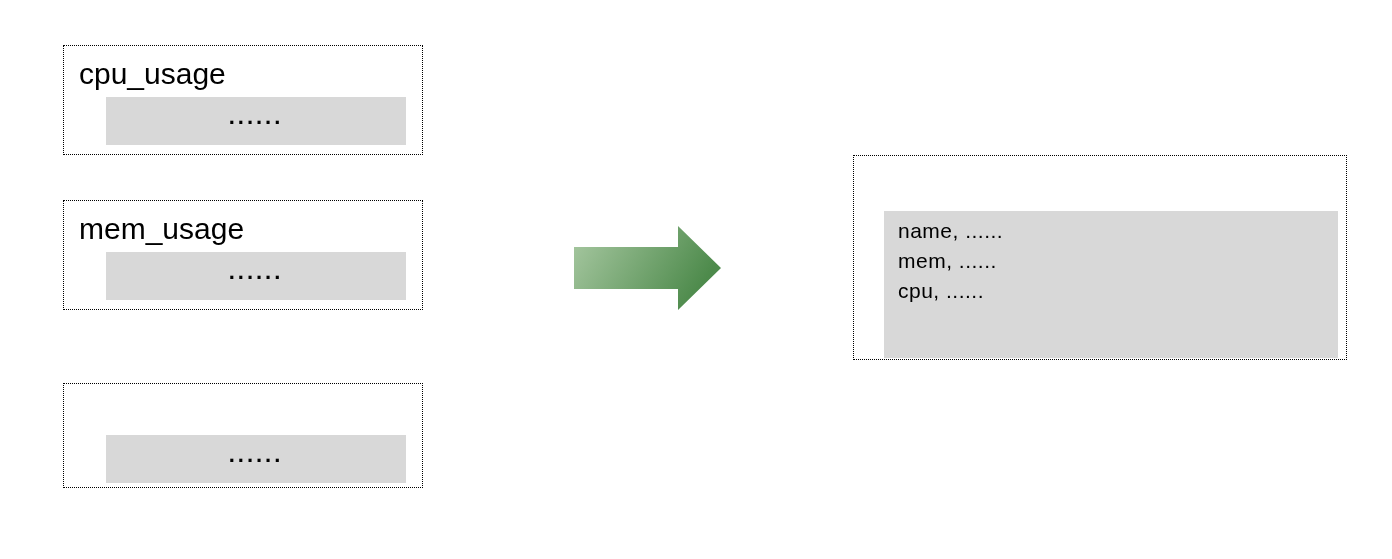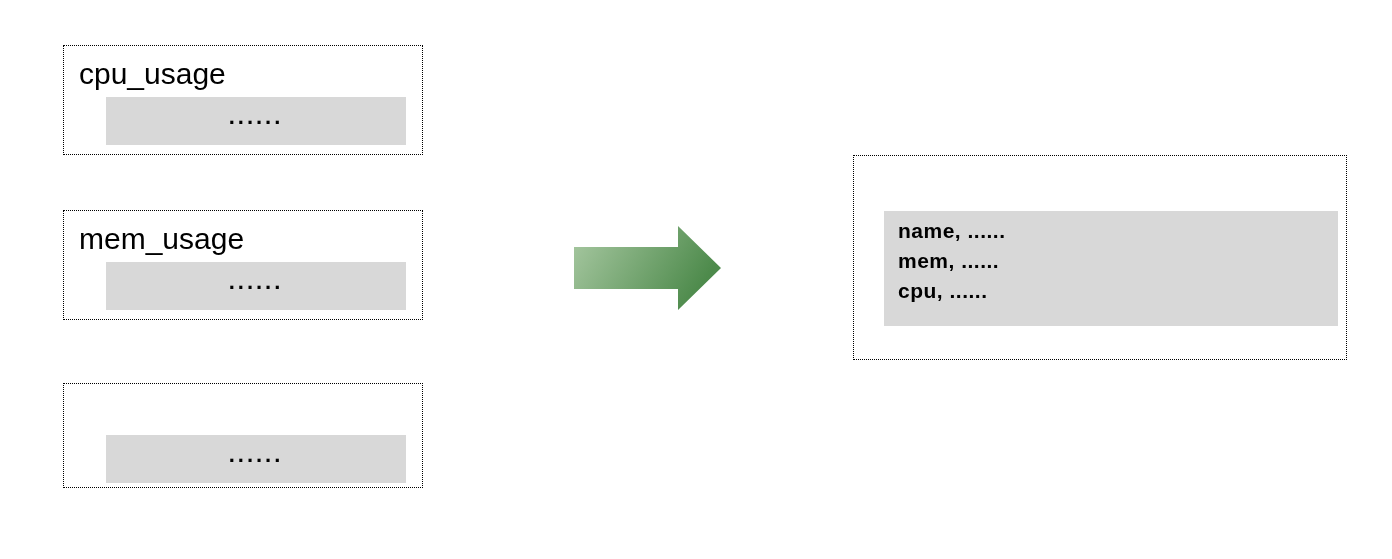--- a/index.html
+++ b/index.html
@@ -17,21 +17,21 @@
     overflow: hidden;
   }
   .node-box {
     position: absolute;
     box-sizing: border-box;
     border: 1px dotted #000000;
     background: #ffffff;
   }
   .src-box { left: 63px; width: 360px; height: 110px; }
   .src-box.cpu  { top: 45px; }
-  .src-box.mem  { top: 210px; text-decoration: underline; }
+  .src-box.mem  { top: 200px; text-decoration: underline; }
   .src-box.disk { top: 383px; height: 105px; }
   .box-title {
     position: absolute;
     left: 15px;
     top: 11px;
     font-size: 30px;
     line-height: 34px;
     white-space: nowrap;
   }
   .placeholder-bar {
@@ -57,25 +57,24 @@
     top: 226px;
     width: 147px;
     height: 84px;
   }
   .res-box { left: 853px; top: 155px; width: 494px; height: 205px; }
   .res-panel {
     position: absolute;
     left: 30px;
     top: 55px;
     width: 454px;
-    height: 115px;
+    height: 147px;
     background: #d8d8d8;
     box-sizing: border-box;
     padding: 5px 0 0 14px;
-    font-weight: bold;
   }
   .res-row {
     font-size: 21px;
     line-height: 30px;
     letter-spacing: 0.5px;
     white-space: nowrap;
   }
 </style>
 </head>
 <body>

